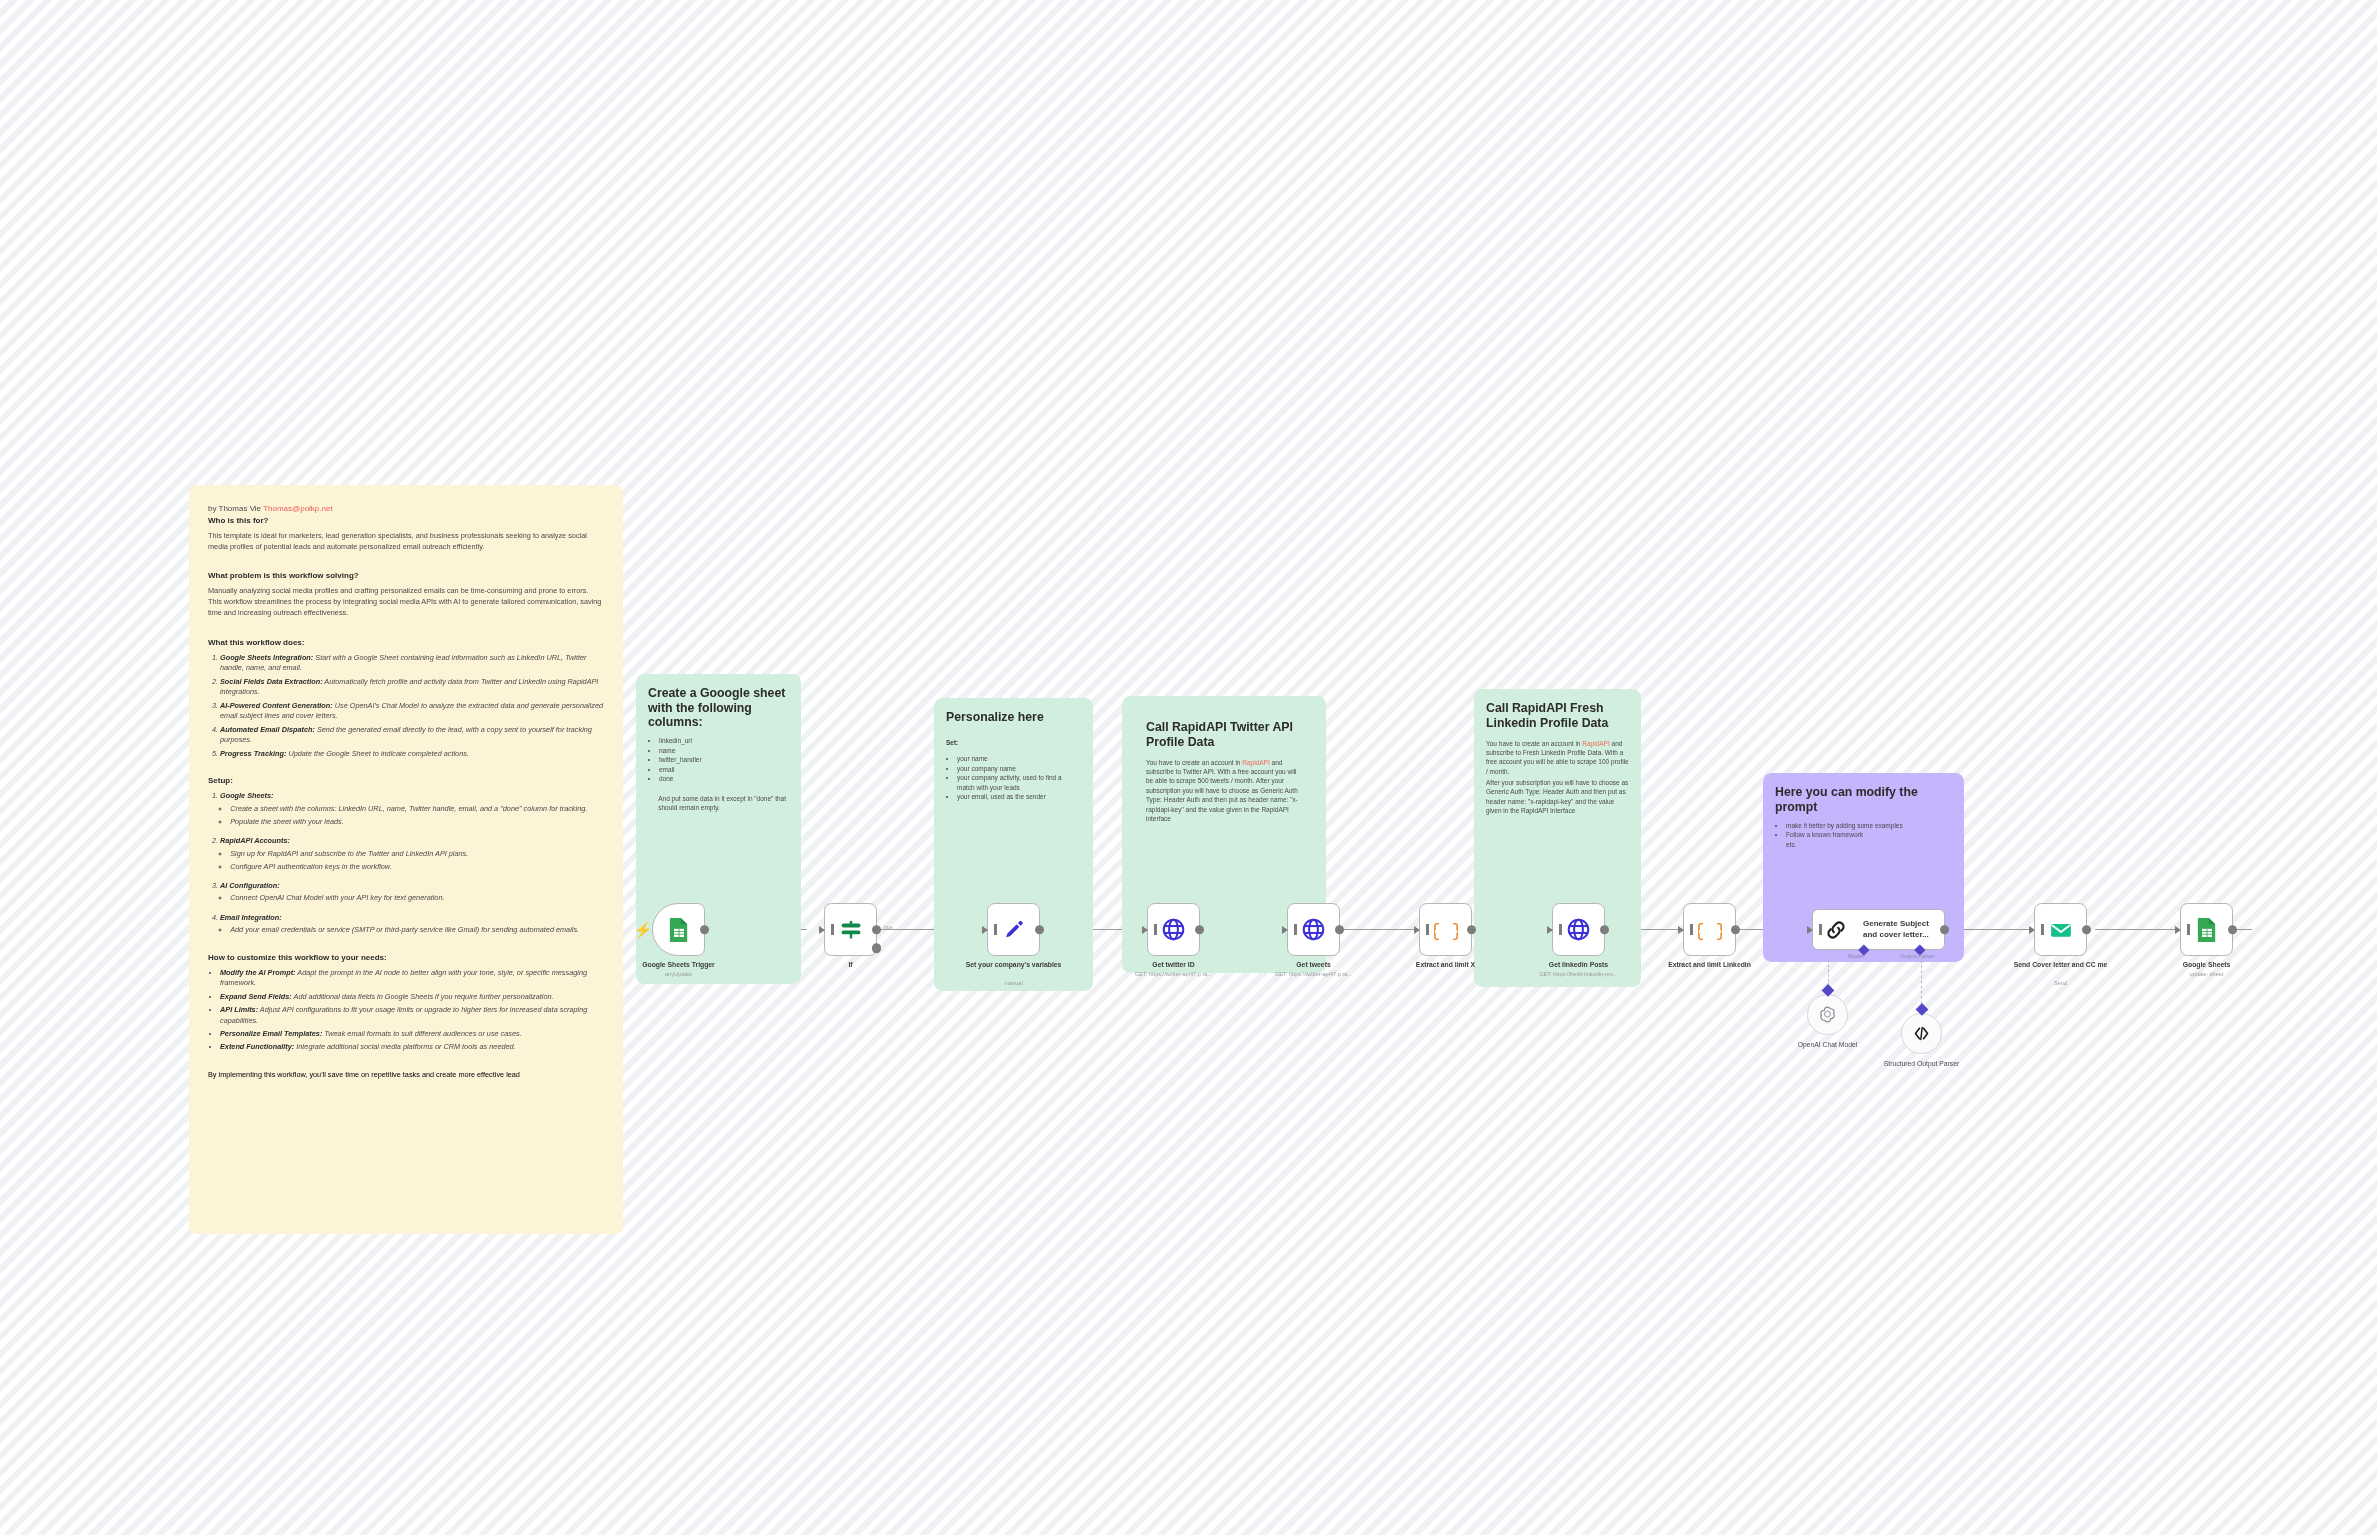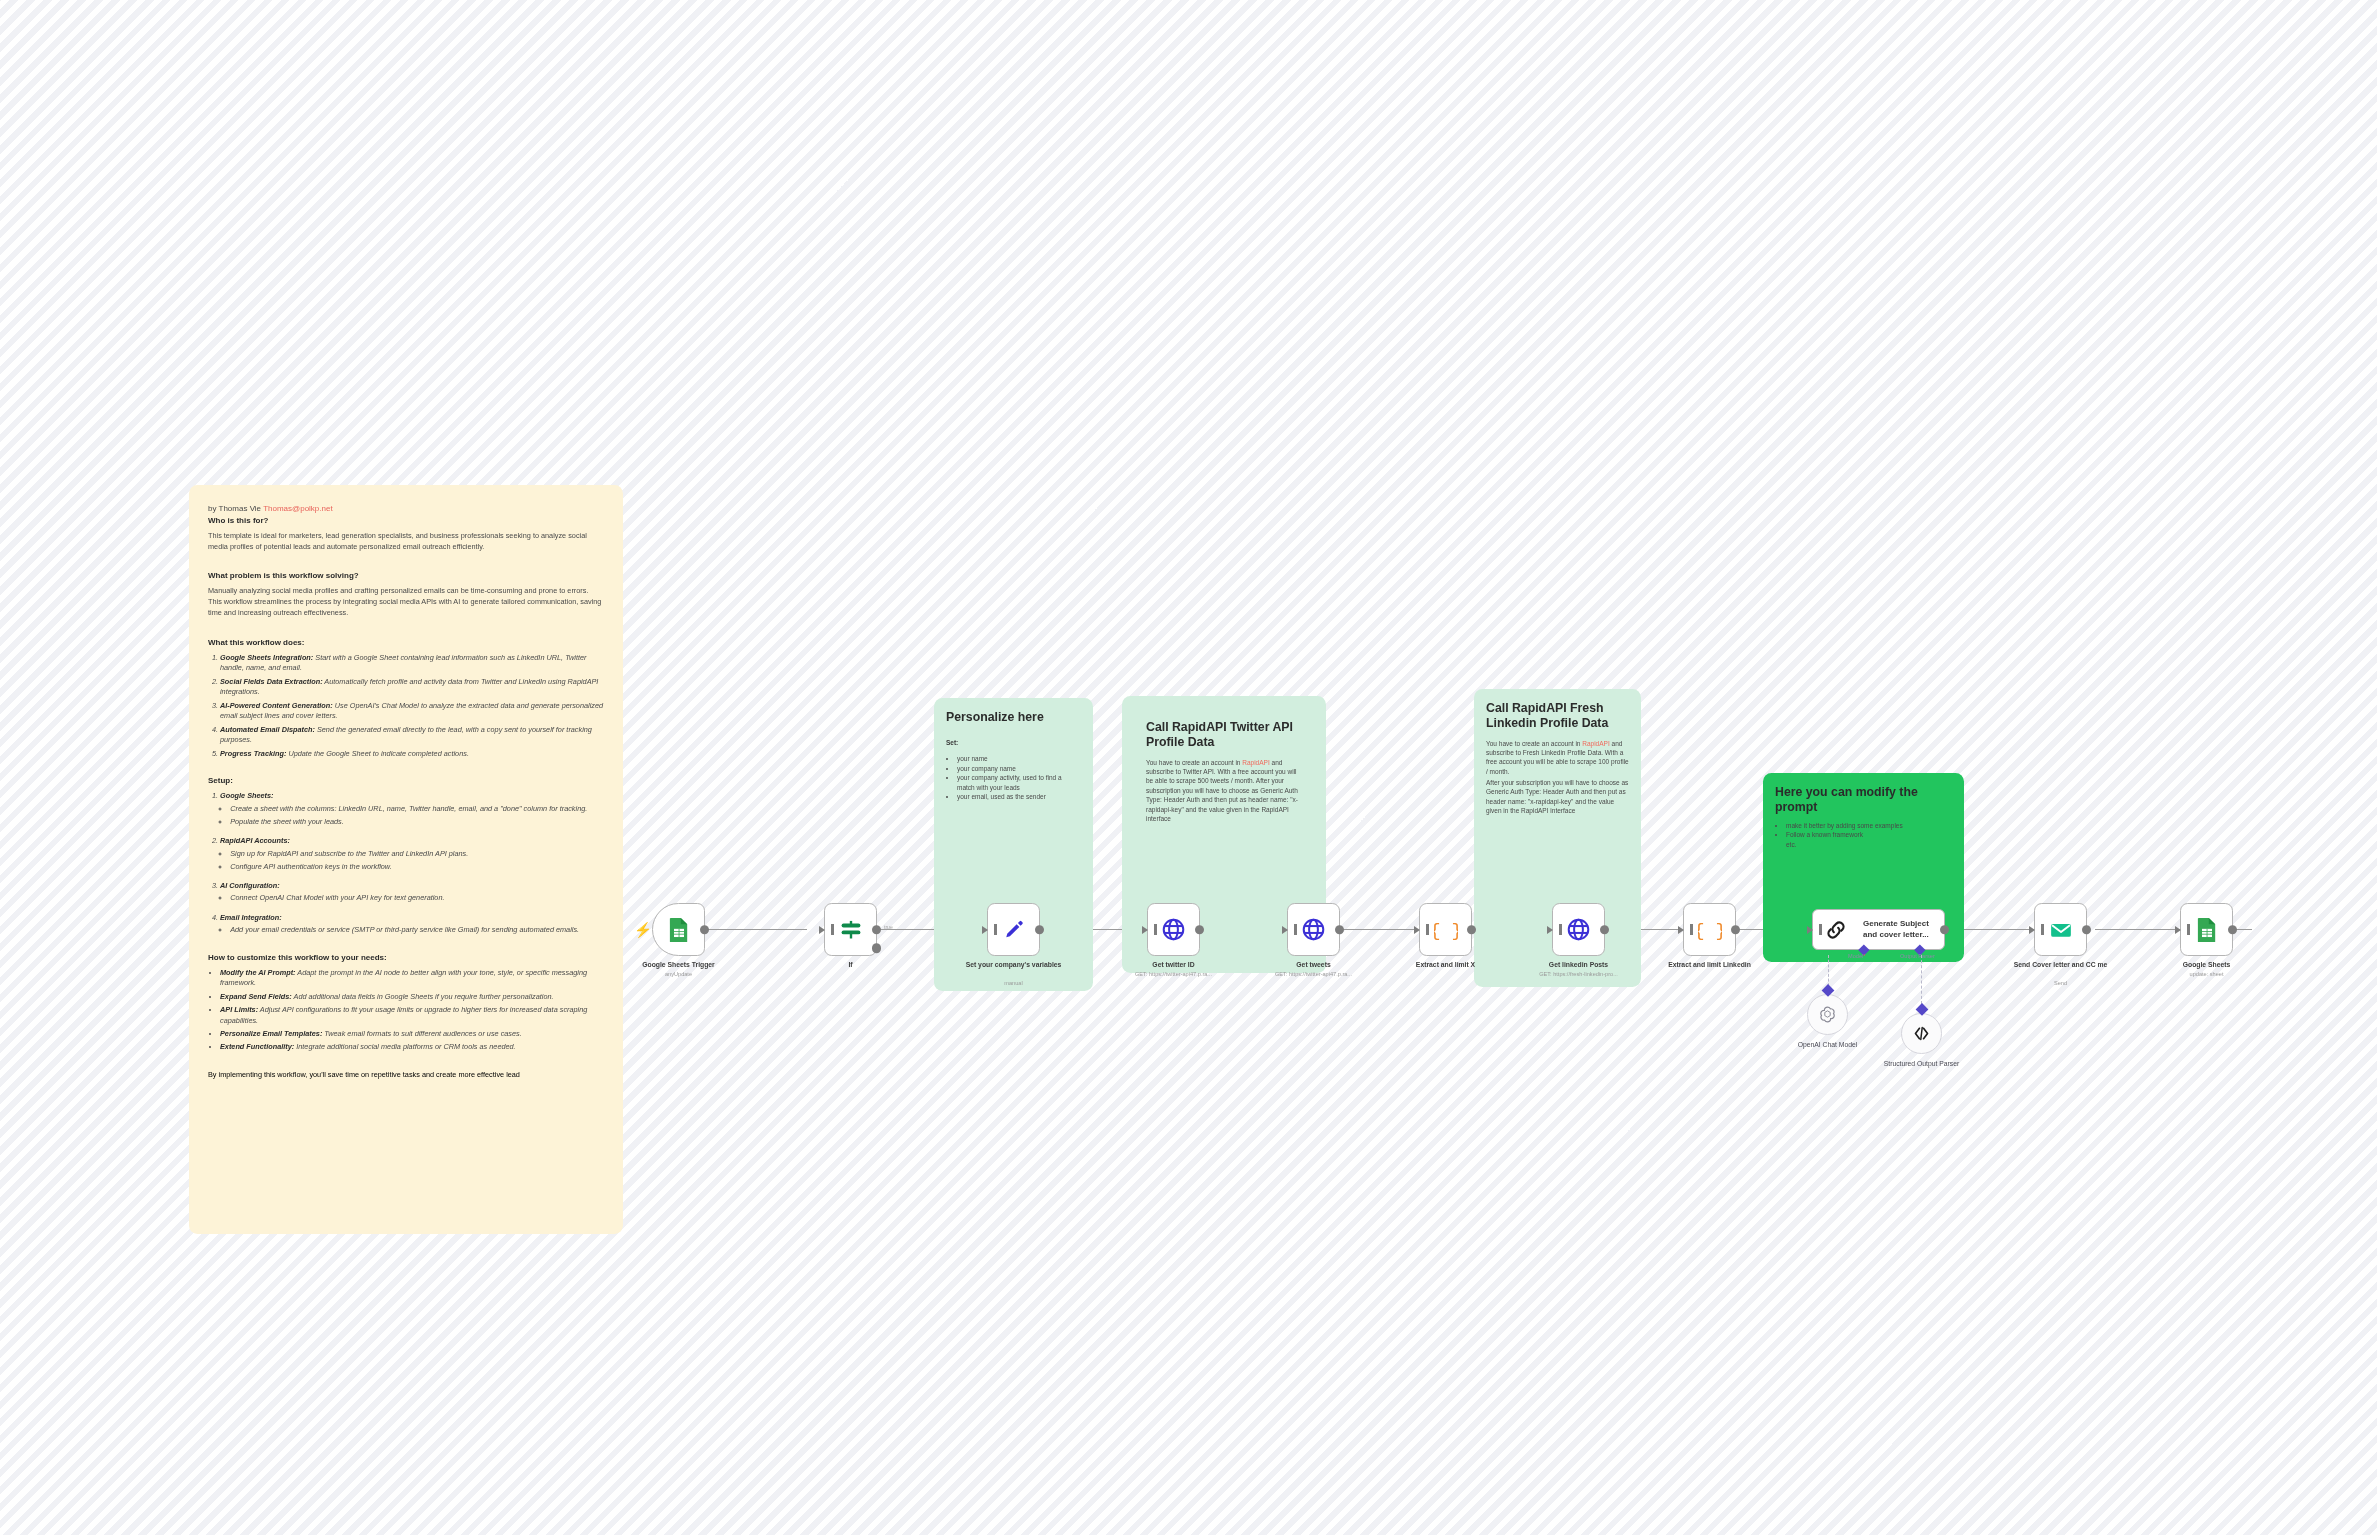--- a/index.html
+++ b/index.html
@@ -13,21 +13,21 @@
       #f0f1f5 6px, #f0f1f5 12px
     );
     position: relative;
   }
   #canvas { position: absolute; inset: 0; }
 
   
   .note { position: absolute; border-radius: 8.5px; }
   .note.yellow { background: #fdf3d7; }
   .note.green  { background: #d2eede; }
-  .note.blue   { background: #22c55e; }
+  .note.blue   { background: #c4b5fd; }
 
   .note-title {
     font-weight: 700;
     color: #2b2b2b;
     letter-spacing: -0.2px;
   }
 
   
   #yellow-note { left: 189px; top: 485px; width: 434px; height: 749px; padding: 19px 19px 8.5px 19px; }
   #yellow-note .note-title { font-size: 16px; line-height: 20.4px; margin-bottom: 22px; }
@@ -212,20 +212,31 @@
         <li><b>Modify the AI Prompt:</b> Adapt the prompt in the AI node to better align with your tone, style, or specific messaging framework.</li>
         <li><b>Expand Send Fields:</b> Add additional data fields in Google Sheets if you require further personalization.</li>
         <li><b>API Limits:</b> Adjust API configurations to fit your usage limits or upgrade to higher tiers for increased data scraping capabilities.</li>
         <li><b>Personalize Email Templates:</b> Tweak email formats to suit different audiences or use cases.</li>
         <li><b>Extend Functionality:</b> Integrate additional social media platforms or CRM tools as needed.</li>
       </ul>
 
     <div class="closing">By implementing this workflow, you'll save time on repetitive tasks and create more effective lead</div>
   </div>
 
+  <div class="note green gnote" id="note-sheets">
+    <div class="gnote-title">Create a Gooogle sheet with the following columns:</div>
+    <ul id="sheet-cols">
+        <li>linkedin_url</li>
+        <li>name</li>
+        <li>twitter_handler</li>
+        <li>email</li>
+        <li>done</li>
+      </ul>
+    <div class="gnote-text" style="margin-top:10.2px; padding-left:10.2px;">And put some data in it except in "done" that should remain empty.</div>
+  </div>
 
   <div class="note green gnote" id="note-personal">
     <div class="gnote-title">Personalize here</div>
     <div class="gnote-text" style="margin-top:13.6px; font-weight:700; color:#3a3a3a;">Set:</div>
     <ul id="personal-items">
         <li>your name</li>
         <li>your company name</li>
         <li>your company activity, used to find a match with your leads</li>
         <li>your email, used as the sender</li>
       </ul>

